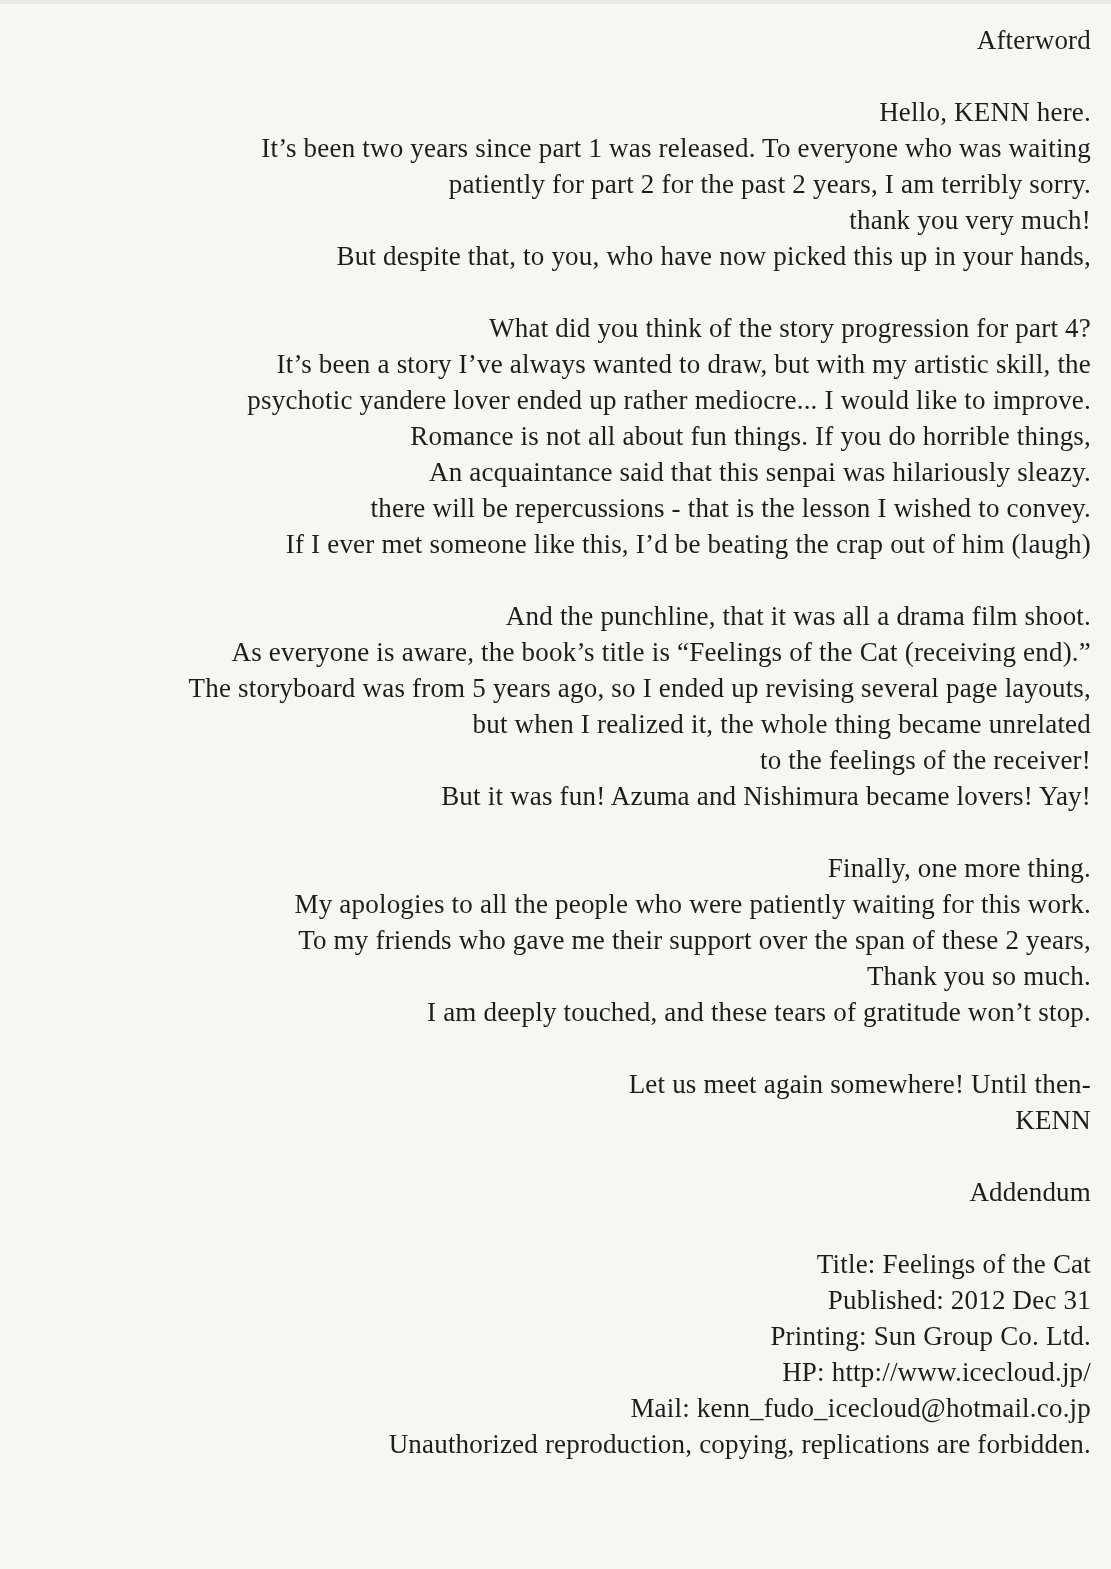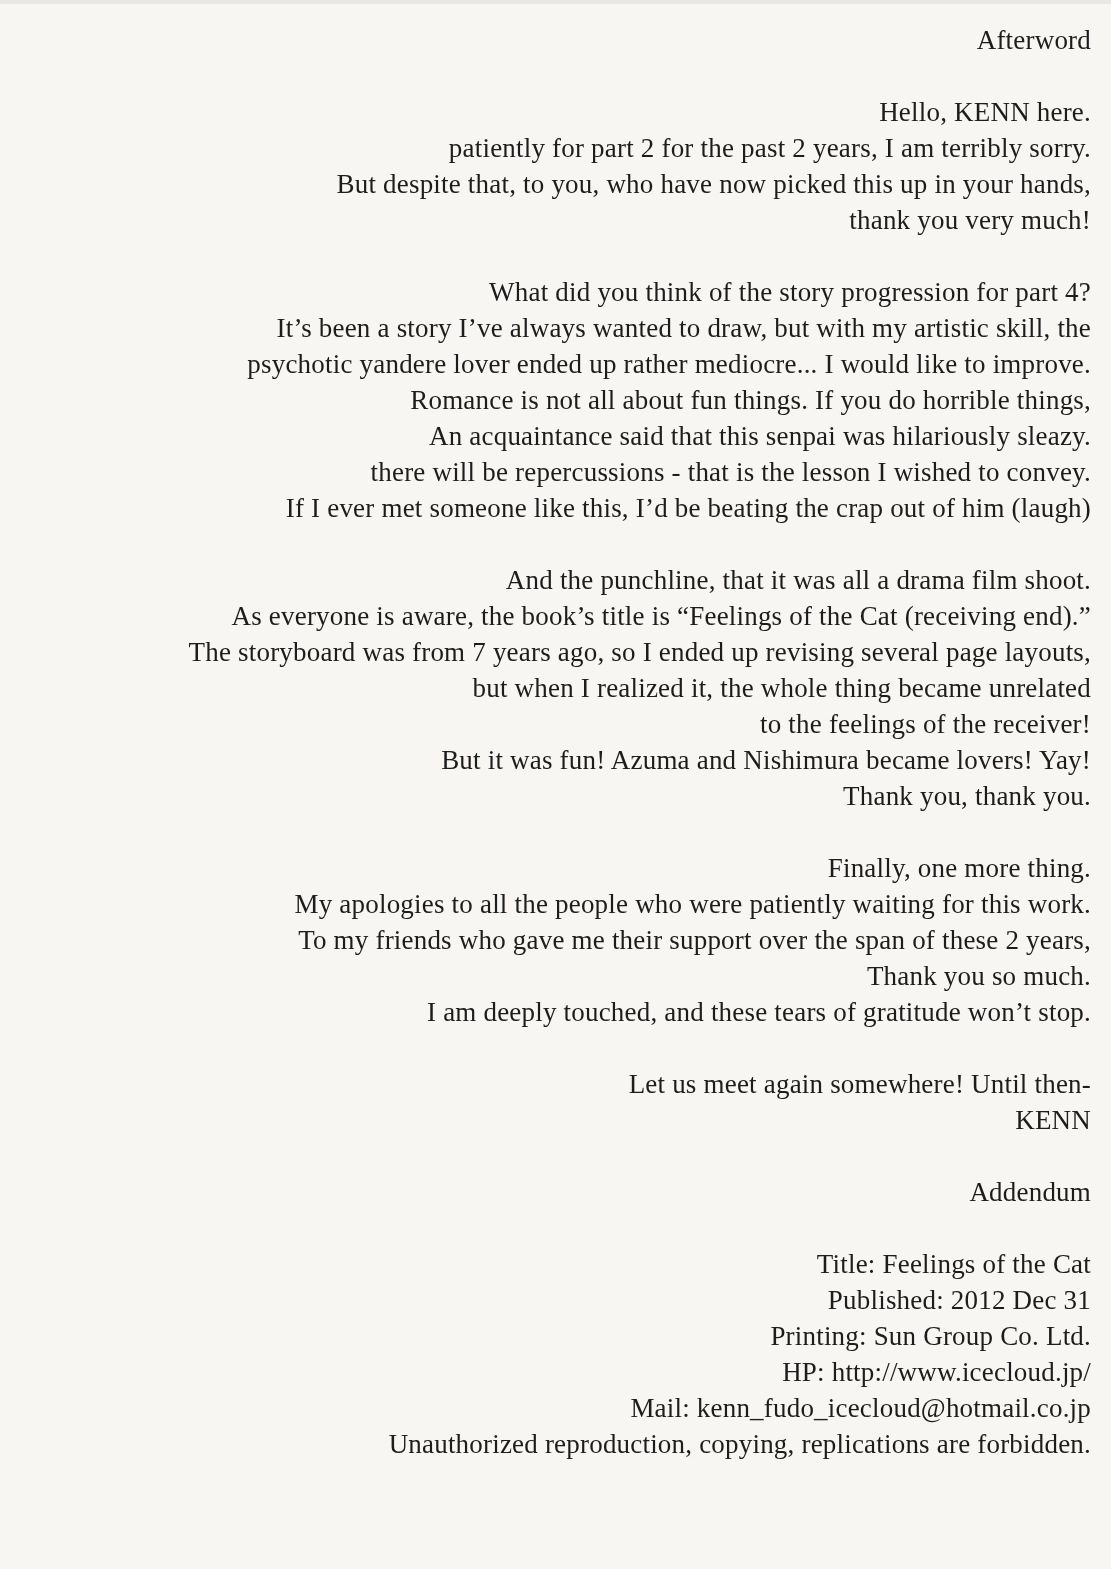--- a/index.html
+++ b/index.html
@@ -34,45 +34,45 @@
 </head>
 <body>
 
 <div class="page">
 
   <div class="line">Afterword</div>
   <div class="blank"></div>
 
   <div>
     <div class="line">Hello, KENN here.</div>
+    <div class="line">It’s been two years since part 1 was released. To everyone who was waiting</div>
     <div class="line">patiently for part 2 for the past 2 years, I am terribly sorry.</div>
+    <div class="line">thank you very much!</div>
     <div class="line">But despite that, to you, who have now picked this up in your hands,</div>
-    <div class="line">thank you very much!</div>
   </div>
   <div class="blank"></div>
 
   <div>
     <div class="line">What did you think of the story progression for part 4?</div>
     <div class="line">It’s been a story I’ve always wanted to draw, but with my artistic skill, the</div>
     <div class="line">psychotic yandere lover ended up rather mediocre... I would like to improve.</div>
     <div class="line">Romance is not all about fun things. If you do horrible things,</div>
     <div class="line">An acquaintance said that this senpai was hilariously sleazy.</div>
     <div class="line">there will be repercussions - that is the lesson I wished to convey.</div>
     <div class="line">If I ever met someone like this, I’d be beating the crap out of him (laugh)</div>
   </div>
   <div class="blank"></div>
 
   <div>
     <div class="line">And the punchline, that it was all a drama film shoot.</div>
     <div class="line">As everyone is aware, the book’s title is “Feelings of the Cat (receiving end).”</div>
-    <div class="line">The storyboard was from 7 years ago, so I ended up revising several page layouts,</div>
+    <div class="line">The storyboard was from 5 years ago, so I ended up revising several page layouts,</div>
     <div class="line">but when I realized it, the whole thing became unrelated</div>
     <div class="line">to the feelings of the receiver!</div>
     <div class="line">But it was fun! Azuma and Nishimura became lovers! Yay!</div>
-    <div class="line">Thank you, thank you.</div>
   </div>
   <div class="blank"></div>
 
   <div>
     <div class="line">Finally, one more thing.</div>
     <div class="line">My apologies to all the people who were patiently waiting for this work.</div>
     <div class="line">To my friends who gave me their support over the span of these 2 years,</div>
     <div class="line">Thank you so much.</div>
     <div class="line">I am deeply touched, and these tears of gratitude won’t stop.</div>
   </div>

